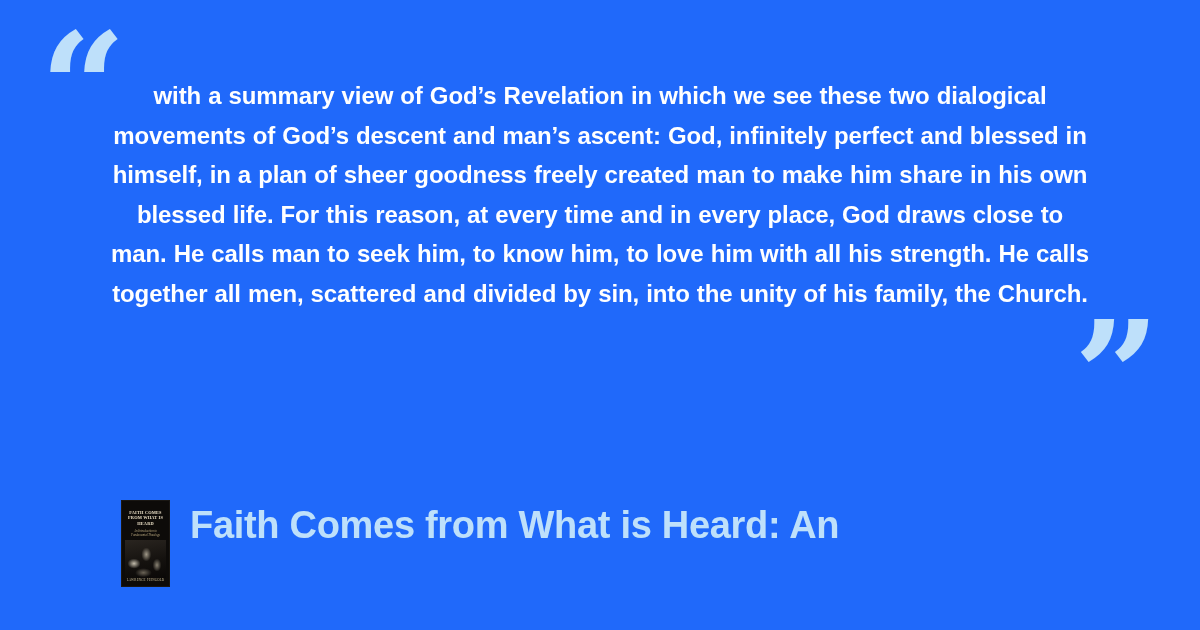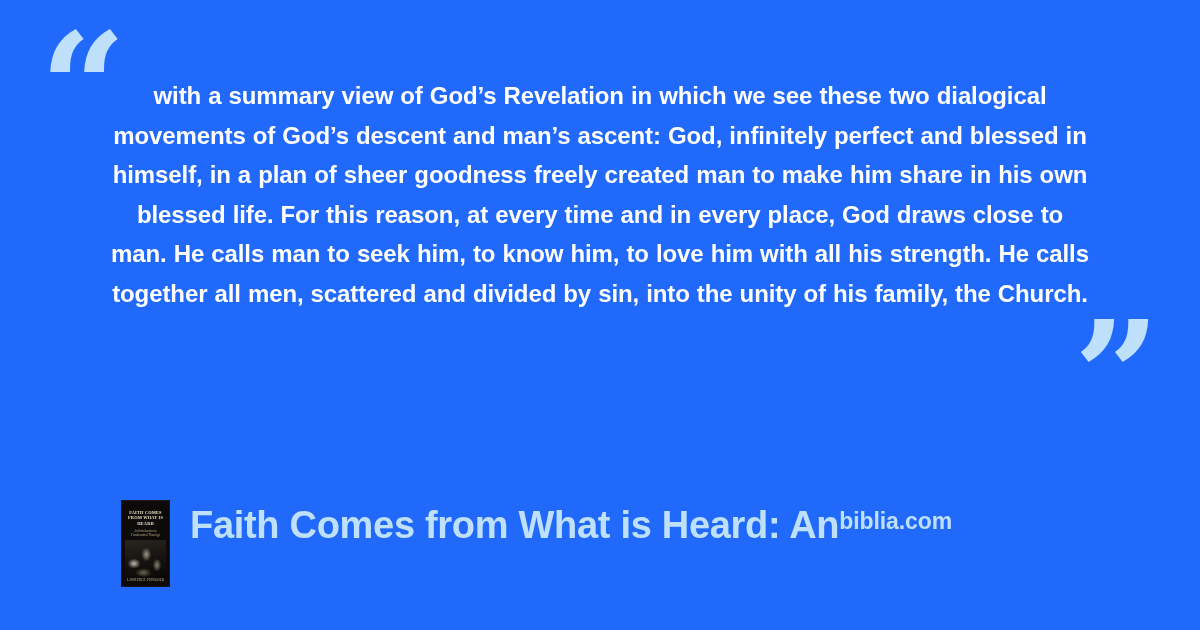--- a/index.html
+++ b/index.html
@@ -126,21 +126,21 @@
     font-family: "Liberation Serif", serif;
     font-size: 3.2px;
     line-height: 4px;
     letter-spacing: 0.2px;
     text-align: center;
     text-transform: uppercase;
   }
 
   .footer-text {
     display: flex;
-    flex-direction: row;
+    flex-direction: column;
     justify-content: flex-start;
     padding-top: 2px;
   }
   .footer-title {
     margin: 0;
     color: #bee0fa;
     font-family: "Liberation Sans", sans-serif;
     font-weight: 700;
     font-size: 38px;
     line-height: 46px;
@@ -176,18 +176,17 @@
 
     <div class="book-cover">
       <div class="bc-title">Faith Comes from What is Heard</div>
       <div class="bc-sub">An Introduction to Fundamental Theology</div>
       <div class="bc-art"></div>
       <div class="bc-author">Lawrence Feingold</div>
     </div>
 
     <div class="footer-text">
       <div class="footer-title">Faith Comes from What is Heard: An</div>
-      <div class="footer-domain">biblia.com</div>
     </div>
 
   </div>
 
 </div>
 
 </body></html>

